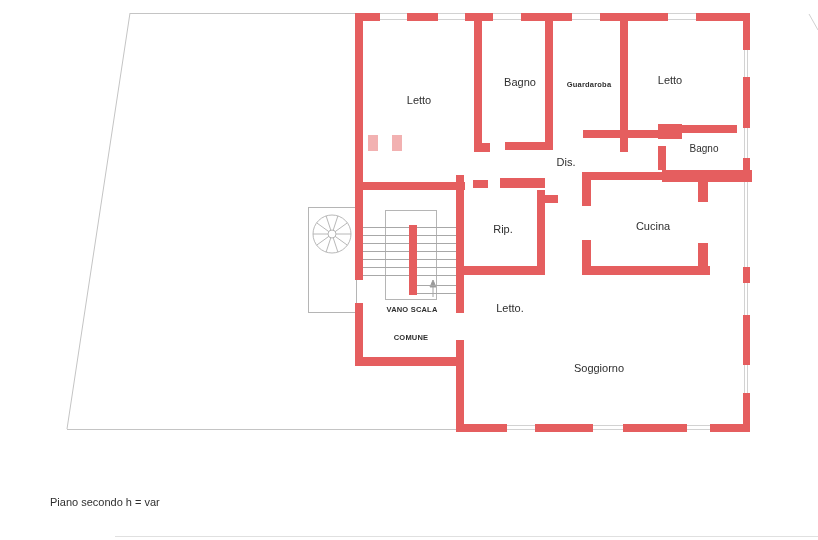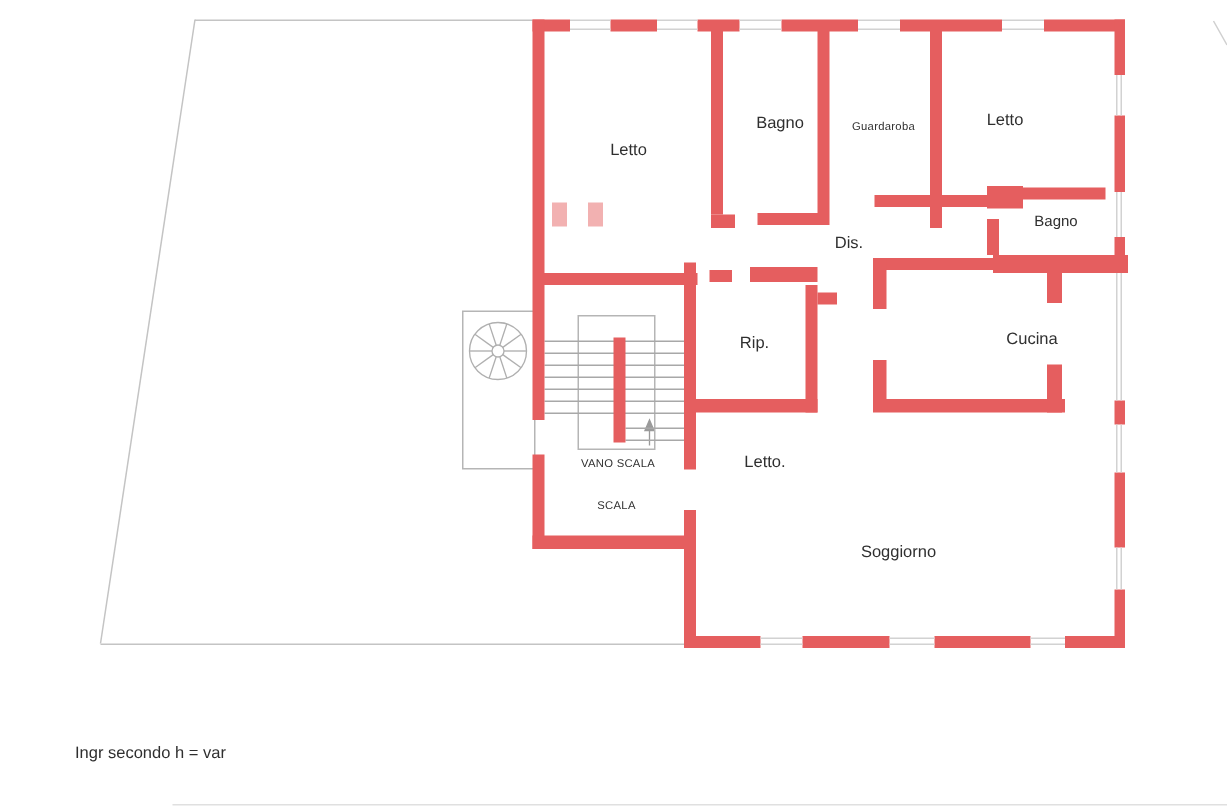--- a/index.html
+++ b/index.html
@@ -7,21 +7,21 @@
           font-family:"Liberation Sans", sans-serif;color:#2f2f2f;}
   .w{position:absolute;background:#e55e5f;}          
   .wp{position:absolute;background:#f2b1b1;}         
   .ln{position:absolute;background:#c4c4c4;}         
   .gz{position:absolute;background:#d2d2d2;}         
   .tread{position:absolute;background:#a8a8a8;}      
   .box{position:absolute;border:1px solid #b5b5b5;background:transparent;}
   .faint{position:absolute;background:#e0e0e0;}
   .lbl{position:absolute;transform:translate(-50%,-50%);font-size:11px;white-space:nowrap;}
   .lbl-sm{position:absolute;transform:translate(-50%,-50%);font-size:10px;white-space:nowrap;}
-  .lbl-bold{position:absolute;transform:translate(-50%,-50%);font-size:7.5px;font-weight:normal;white-space:nowrap;letter-spacing:.2px;padding-left:10px;}
+  .lbl-bold{position:absolute;transform:translate(-50%,-50%);font-size:7.5px;font-weight:bold;white-space:nowrap;letter-spacing:.2px;padding-left:10px;}
   .caption{position:absolute;font-size:11px;}
   svg{position:absolute;left:0;top:0;}
 </style>
 </head>
 <body>
 
 <div class="canvas">
 
   <div class="ln" style="left:130px;top:13px;width:225px;height:1px"></div>
   <div class="ln" style="left:67px;top:429px;width:390px;height:1px"></div>
@@ -155,21 +155,21 @@
     <div class="wp" style="left:392px;top:135px;width:10px;height:16px"></div>
   </div>
 
   <div class="lbl" style="left:419px;top:100px">Letto</div>
   <div class="lbl" style="left:520px;top:82px">Bagno</div>
   <div class="lbl-bold" style="left:584px;top:84px">Guardaroba</div>
   <div class="lbl" style="left:670px;top:80px">Letto</div>
   <div class="lbl-sm" style="left:704px;top:148px">Bagno</div>
   <div class="lbl" style="left:566px;top:162px">Dis.</div>
   <div class="lbl" style="left:503px;top:229px">Rip.</div>
-  <div class="lbl" style="left:688px;top:226px">Cucina</div>
+  <div class="lbl" style="left:653px;top:226px">Cucina</div>
   <div class="lbl" style="left:510px;top:308px">Letto.</div>
   <div class="lbl" style="left:599px;top:368px">Soggiorno</div>
   <div class="lbl-bold" style="left:407px;top:309px">VANO SCALA</div>
-  <div class="lbl-bold" style="left:406px;top:337px">SCALA</div>
+  <div class="lbl-bold" style="left:406px;top:337px">COMUNE</div>
 
-  <div class="caption" style="left:50px;top:496px">Ingr secondo h = var</div>
+  <div class="caption" style="left:50px;top:496px">Piano secondo h = var</div>
 
 </div>
 
 </body></html>

